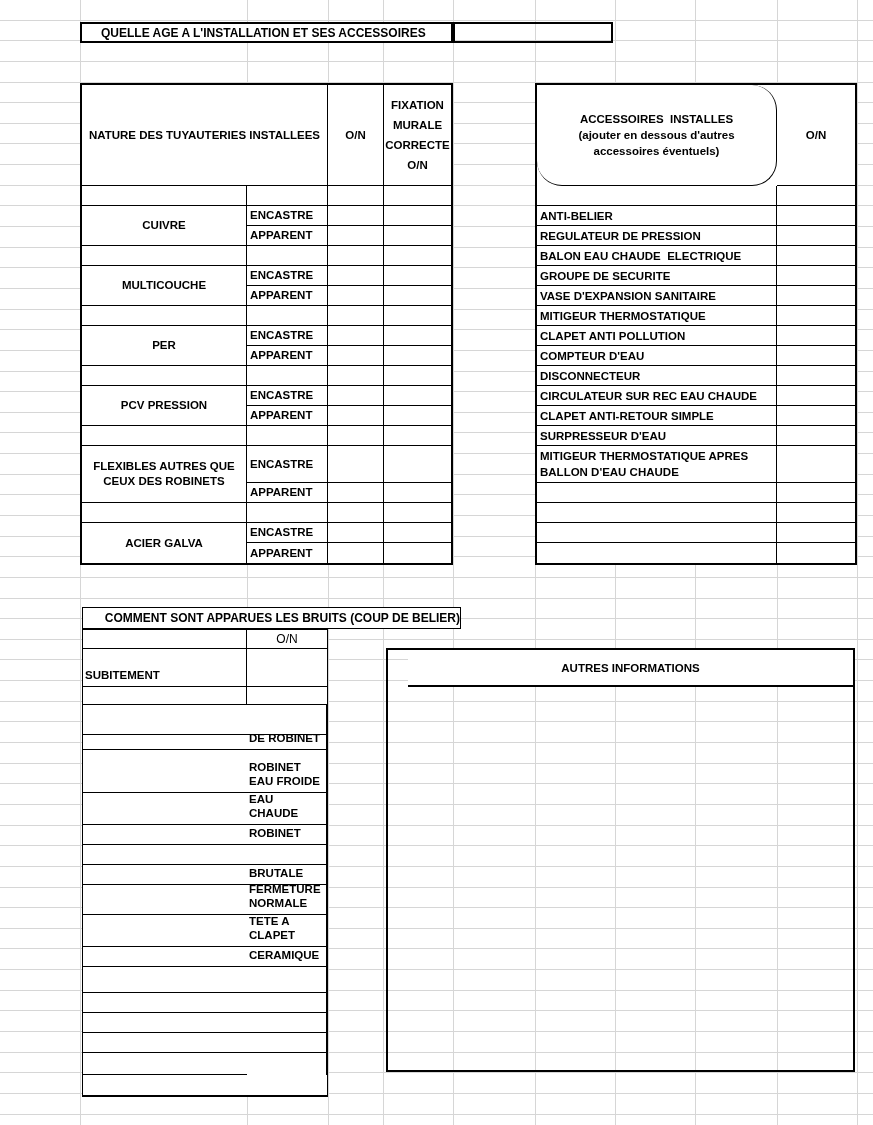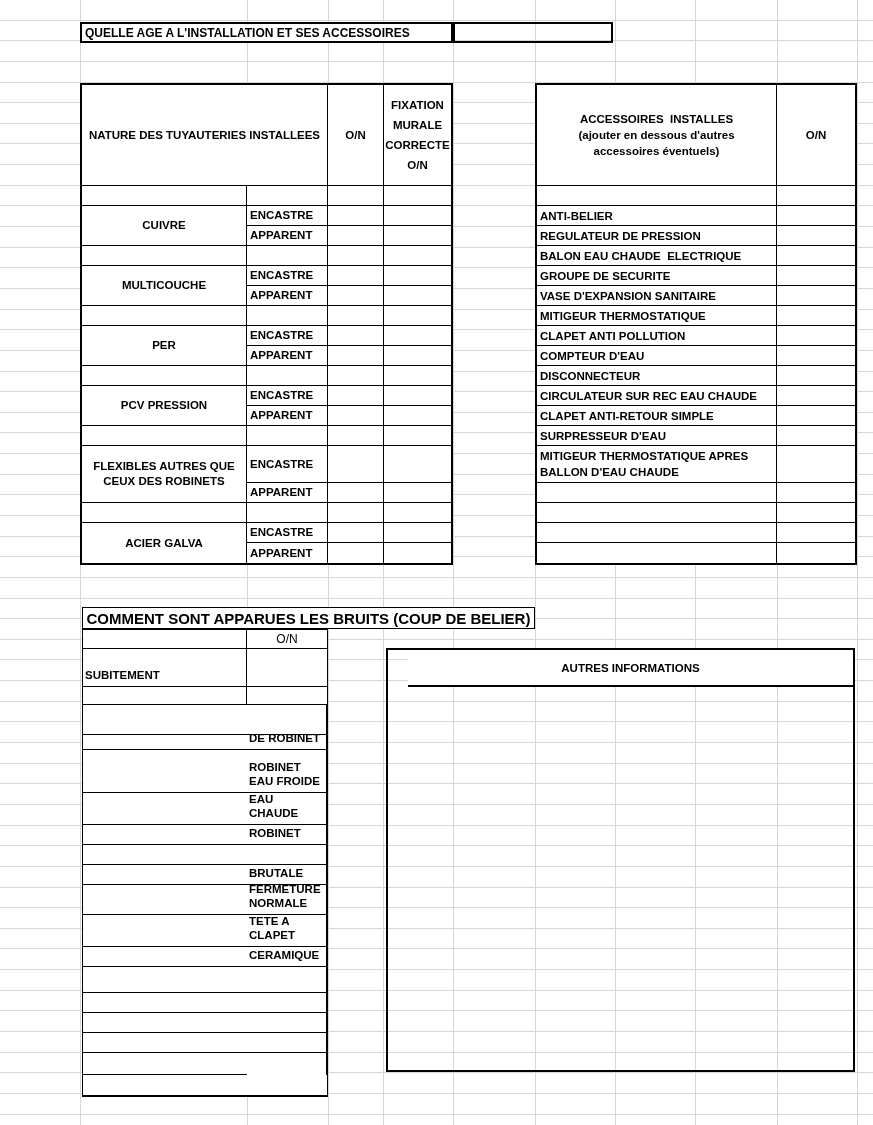--- a/index.html
+++ b/index.html
@@ -32,44 +32,44 @@
   }
   .tbl { position:absolute; background:#fff; border:2px solid #000; font-weight:bold; font-size:11.5px; }
   .grid { display:grid; }
   .c { border-right:1px solid #000; border-bottom:1px solid #000; display:flex; align-items:center; overflow:hidden; line-height:15px; }
   .cc { justify-content:center; text-align:center; }
   .cl { padding-left:3px; padding-right:12px; }
   .noR { border-right:none; }
   .noB { border-bottom:none; }
   .pre { white-space:pre-wrap; }
   .lhF { line-height:20px; }
-  .lhA { line-height:20px; }
+  .lhA { line-height:20px;border-radius:25px; }
   .nl { align-items:flex-end; padding:0 2px 4px 2px; line-height:13.5px; }
   .onhdr { font-weight:normal; font-size:12px; }
 
   #title1 {
     position:absolute; left:80px; top:22px; width:373px; height:21px;
     border:2px solid #000; background:#fff;
-    display:flex; align-items:center; padding-left:3px;
+    display:flex; align-items:center; padding-left:19px;
     font-weight:bold; font-size:12px;
   }
   #title2 {
     position:absolute; left:453px; top:22px; width:160px; height:21px;
     border:2px solid #000;
   }
   #pipes { left:80px; top:83px; width:373px; }
   #pipes-grid { grid-template-columns:165px 81px 56px 1fr; width:100%; }
   #acc { left:535px; top:83px; width:322px; }
   #acc-grid { grid-template-columns:240px 1fr; width:100%; }
   #acc-grid .c { line-height:16px; }
   #ntitle {
-    position:absolute; left:82px; top:607px; width:453px; height:22px;
+    position:absolute; left:82px; top:607px; width:379px; height:22px;
     border:1px solid #000; background:#fff;
-    display:flex; align-items:center; justify-content:center;
-    font-weight:bold; font-size:15px;
+    display:flex; align-items:center; justify-content:flex-end;
+    font-weight:bold; font-size:12px;
   }
   #noises { left:82px; top:629px; width:246px; border-width:1px; border-bottom-width:2px; }
   #noises-grid { grid-template-columns:164px 1fr; width:100%; }
   #info {
     position:absolute; left:386px; top:648px; width:469px; height:424px;
     border:2px solid #000; display:flex; flex-direction:column;padding-left:20px;
   }
   #info-head {
     height:37px; border-bottom:2px solid #000; background:#fff;
     display:flex; align-items:center; justify-content:center;

